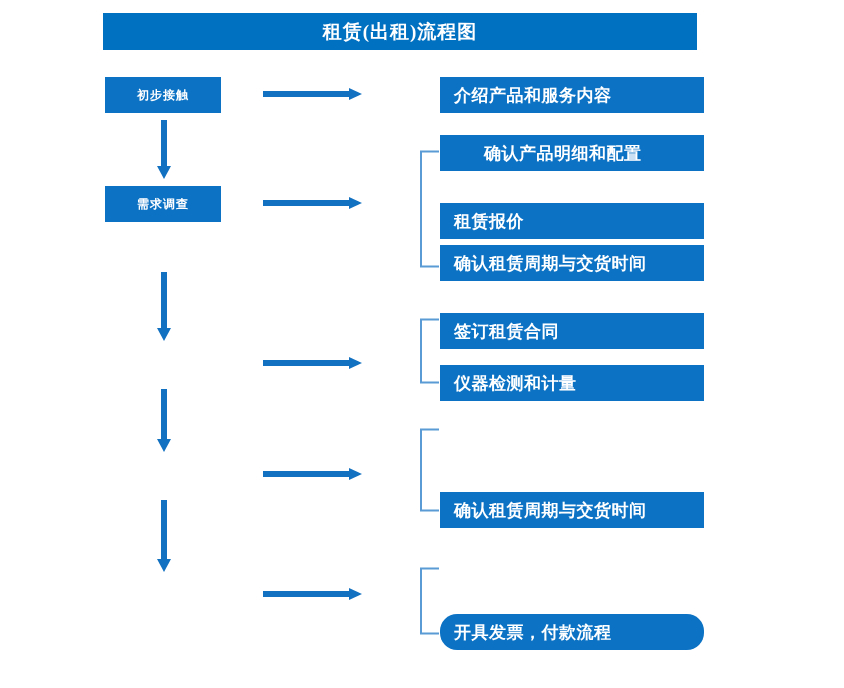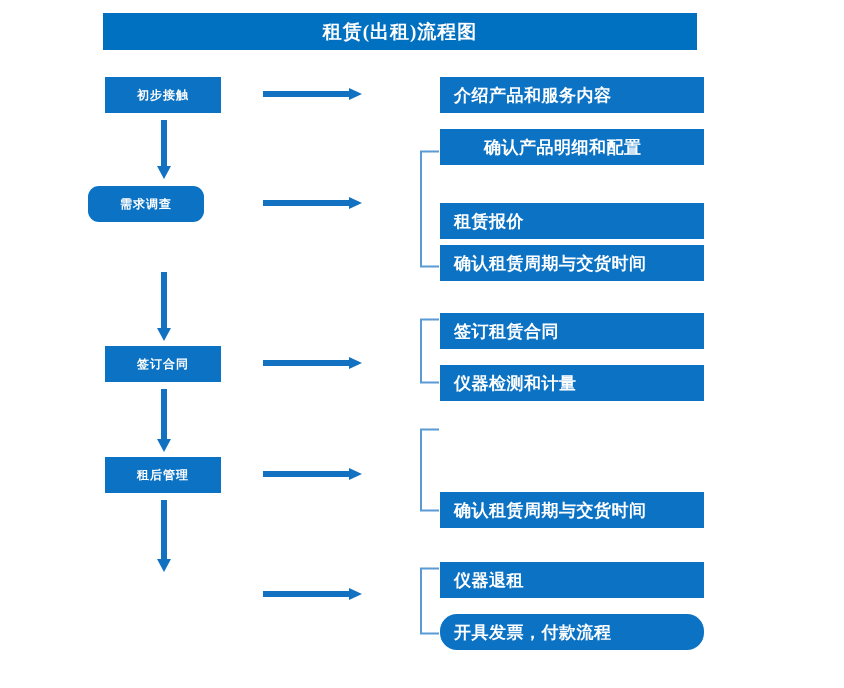--- a/index.html
+++ b/index.html
@@ -76,25 +76,23 @@
 </style>
 </head>
 <body>
 
 <div id="canvas">
 
   <div class="title-bar">租赁(出租)流程图</div>
 
   <div class="stage-box" style="left:105px; top:77px; width:116px; height:36px;">初步接触</div>
 
-  <div class="stage-box" style="left:88px; top:186px; width:116px; height:36px;border-radius:11px;">需求调查</div>
+  <div class="stage-box" style="left:105px; top:186px; width:116px; height:36px;">需求调查</div>
 
-  <div class="stage-box" style="left:105px; top:346px; width:116px; height:36px;">签订合同</div>
 
-  <div class="stage-box" style="left:105px; top:457px; width:116px; height:36px;">租后管理</div>
 
 
   <div class="v-arrow" style="left:157px; top:120px; height:60px;">
     <svg width="14" height="60" viewBox="0 0 14 60">
       <rect x="4" y="0" width="6" height="48" fill="#1271C0"></rect>
       <polygon points="0,46 14,46 7,59" fill="#1271C0"></polygon>
     </svg>
   </div>
 
   <div class="v-arrow" style="left:157px; top:272px; height:70px;">
@@ -172,30 +170,29 @@
   </div>
 
   <div class="bracket" style="left:418px; top:567px; width:22px; height:68px;">
     <svg width="22" height="68" viewBox="0 0 22 68">
       <path d="M 21 1.5 L 3 1.5 L 3 66.5 L 21 66.5" fill="none" stroke="#5B9BD5" stroke-width="2"></path>
     </svg>
   </div>
 
   <div class="detail-box" style="left:440px; top:77px; width:264px; height:36px;">介绍产品和服务内容</div>
 
-  <div class="detail-box" style="left:440px; top:129px; width:264px; height:36px;padding-left:44px;">确认产品明细和配置</div>
+  <div class="detail-box" style="left:440px; top:135px; width:264px; height:36px;padding-left:44px;">确认产品明细和配置</div>
 
   <div class="detail-box" style="left:440px; top:203px; width:264px; height:36px;">租赁报价</div>
 
   <div class="detail-box" style="left:440px; top:313px; width:264px; height:36px;">签订租赁合同</div>
 
   <div class="detail-box" style="left:440px; top:245px; width:264px; height:36px;">确认租赁周期与交货时间</div>
 
   <div class="detail-box" style="left:440px; top:365px; width:264px; height:36px;">仪器检测和计量</div>
 
 
   <div class="detail-box" style="left:440px; top:492px; width:264px; height:36px;">确认租赁周期与交货时间</div>
 
-  <div class="detail-box" style="left:440px; top:562px; width:264px; height:36px;">仪器退租</div>
 
   <div class="detail-box" style="left:440px; top:614px; width:264px; height:36px;border-radius:17px;">开具发票，付款流程</div>
 
 </div>
 
 </body></html>

